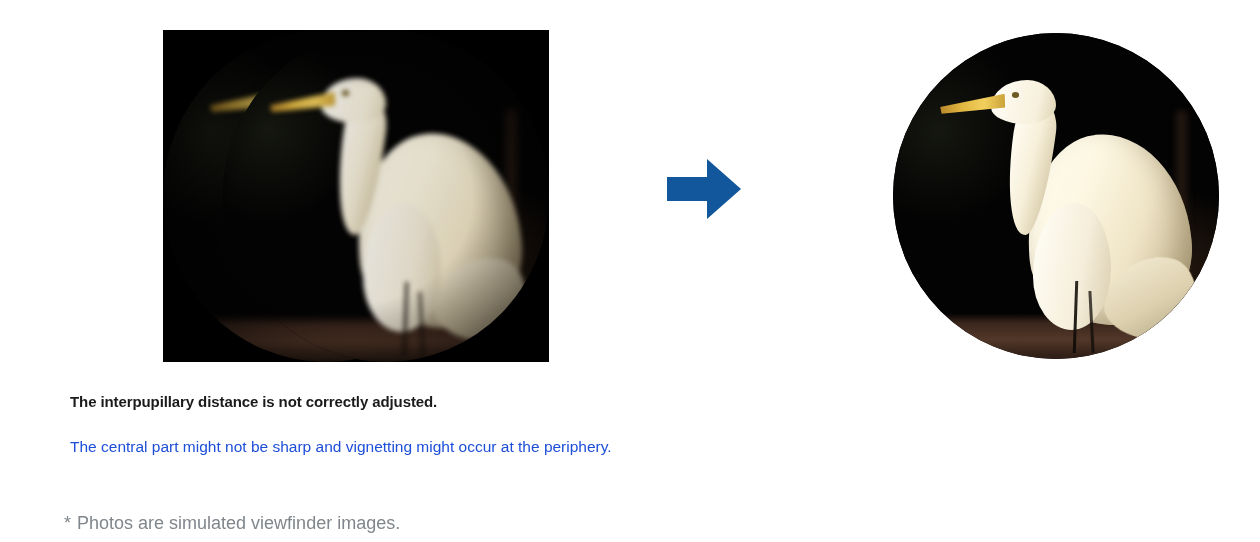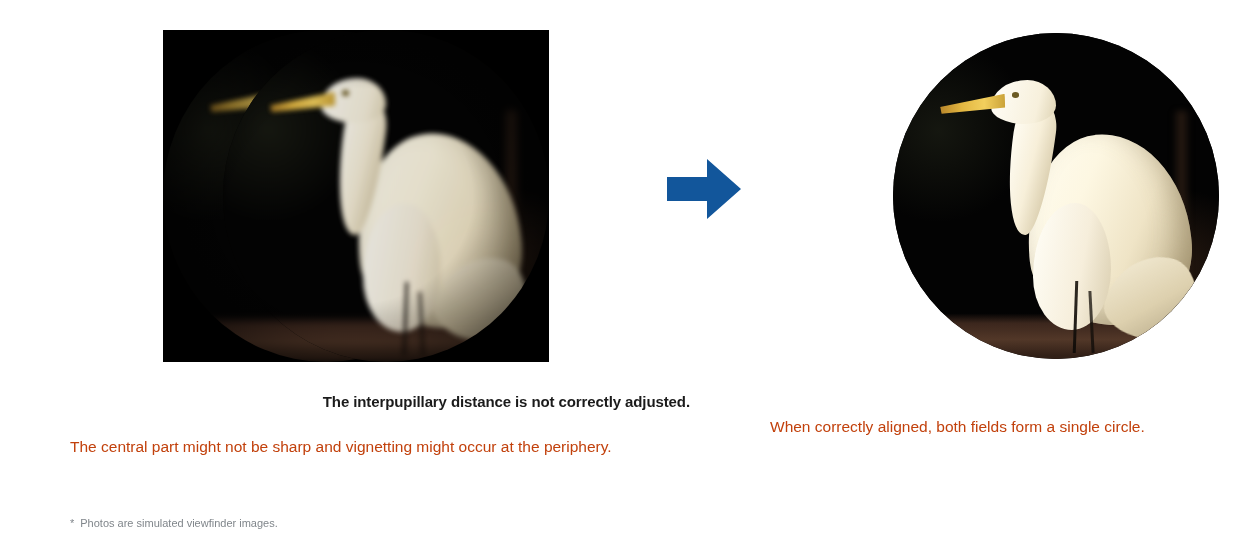--- a/index.html
+++ b/index.html
@@ -209,33 +209,32 @@
   #caption-left  { left: 70px;  width: 620px; }
   #caption-right { left: 770px; width: 470px; }
 
   .caption-title {
     font-size: 15px;
     font-weight: bold;
     line-height: 20px;
     color: #1b1b1b;
     letter-spacing: -0.1px;
     margin: 0;
-    text-align: right;
   }
   .caption-body {
     font-size: 15.5px;
     line-height: 30px;
-    color: #c2410c;
+    color: #1d4ed8;
     margin: 20px 0 0 0;
   }
   #caption-footnote {
     position: absolute;
-    left: 70px;
+    left: 64px;
     top: 514px;
-    font-size: 11px;
+    font-size: 18px;
     line-height: 18px;
     color: #80868b;
     white-space: nowrap;
   }
   #caption-footnote .fn-mark { margin-right: 6px; }
 </style>
 </head>
 <body>
 
 <div id="figure-row">
@@ -296,18 +295,17 @@
     </div>
   </div>
 </div>
 
 <div class="caption-col" id="caption-left">
   <p class="caption-title">The interpupillary distance is not correctly adjusted.</p>
   <p class="caption-body">The central part might not be sharp and vignetting might occur at the periphery.</p>
 </div>
 
 <div class="caption-col" id="caption-right">
-  <p class="caption-body">When correctly aligned, both fields form a single circle.</p>
 </div>
 
 <div id="caption-footnote">
   <span class="fn-mark">*</span><span>Photos are simulated viewfinder images.</span>
 </div>
 
 </body></html>

